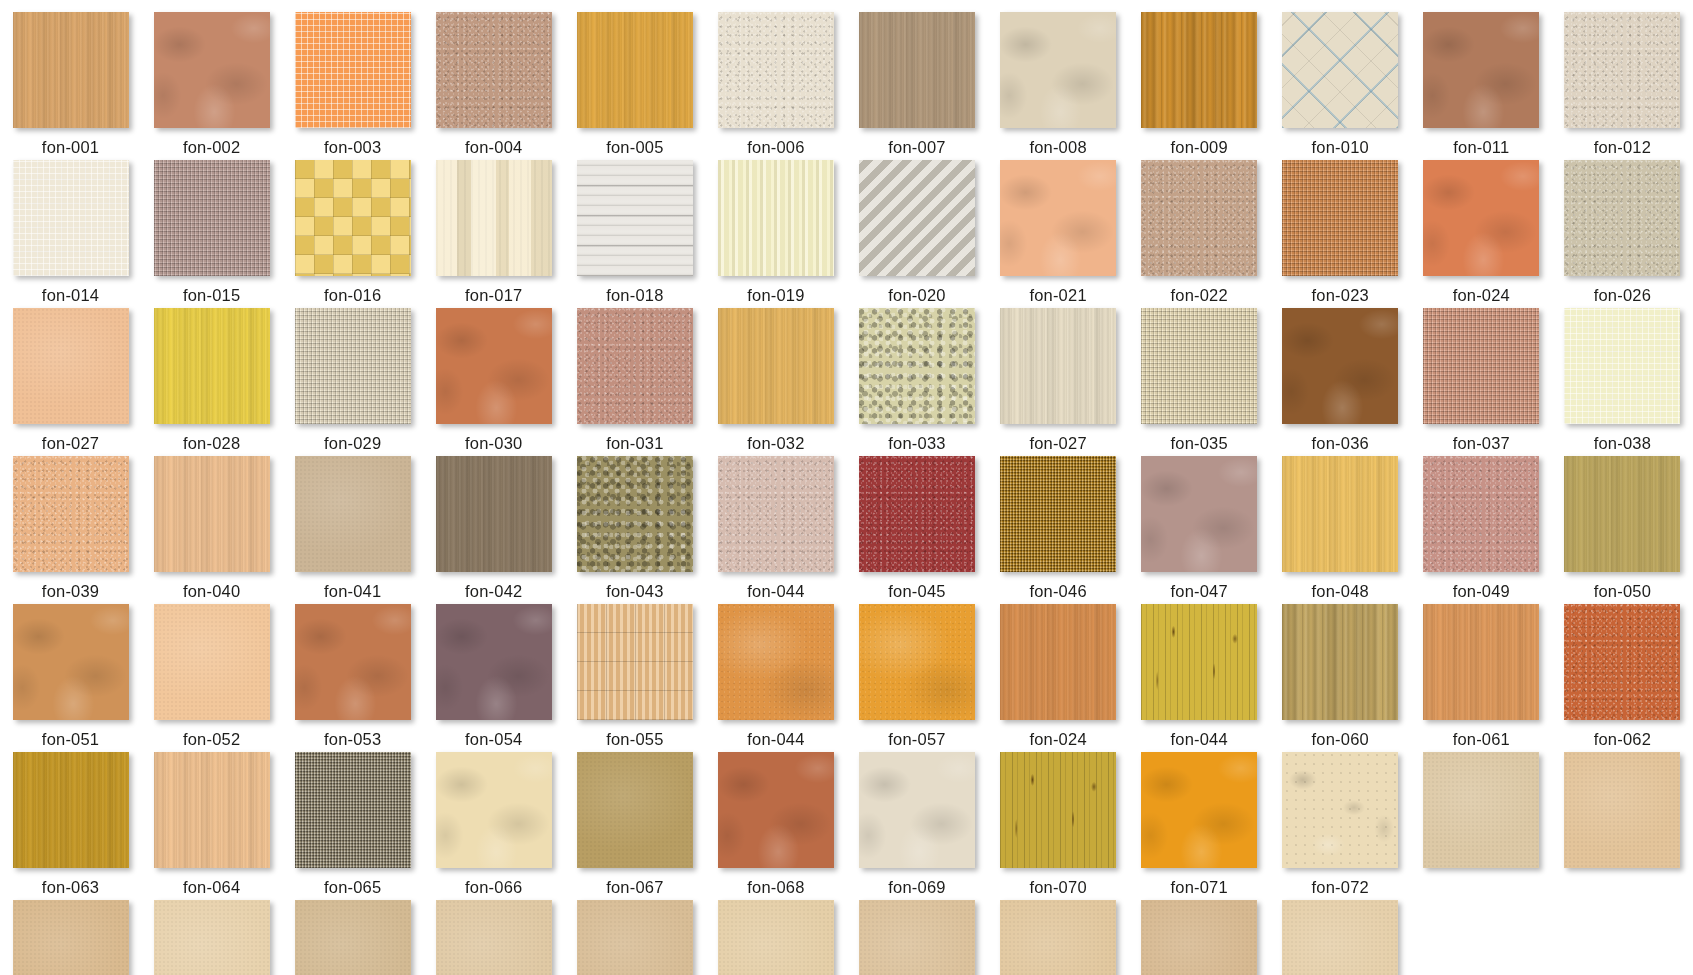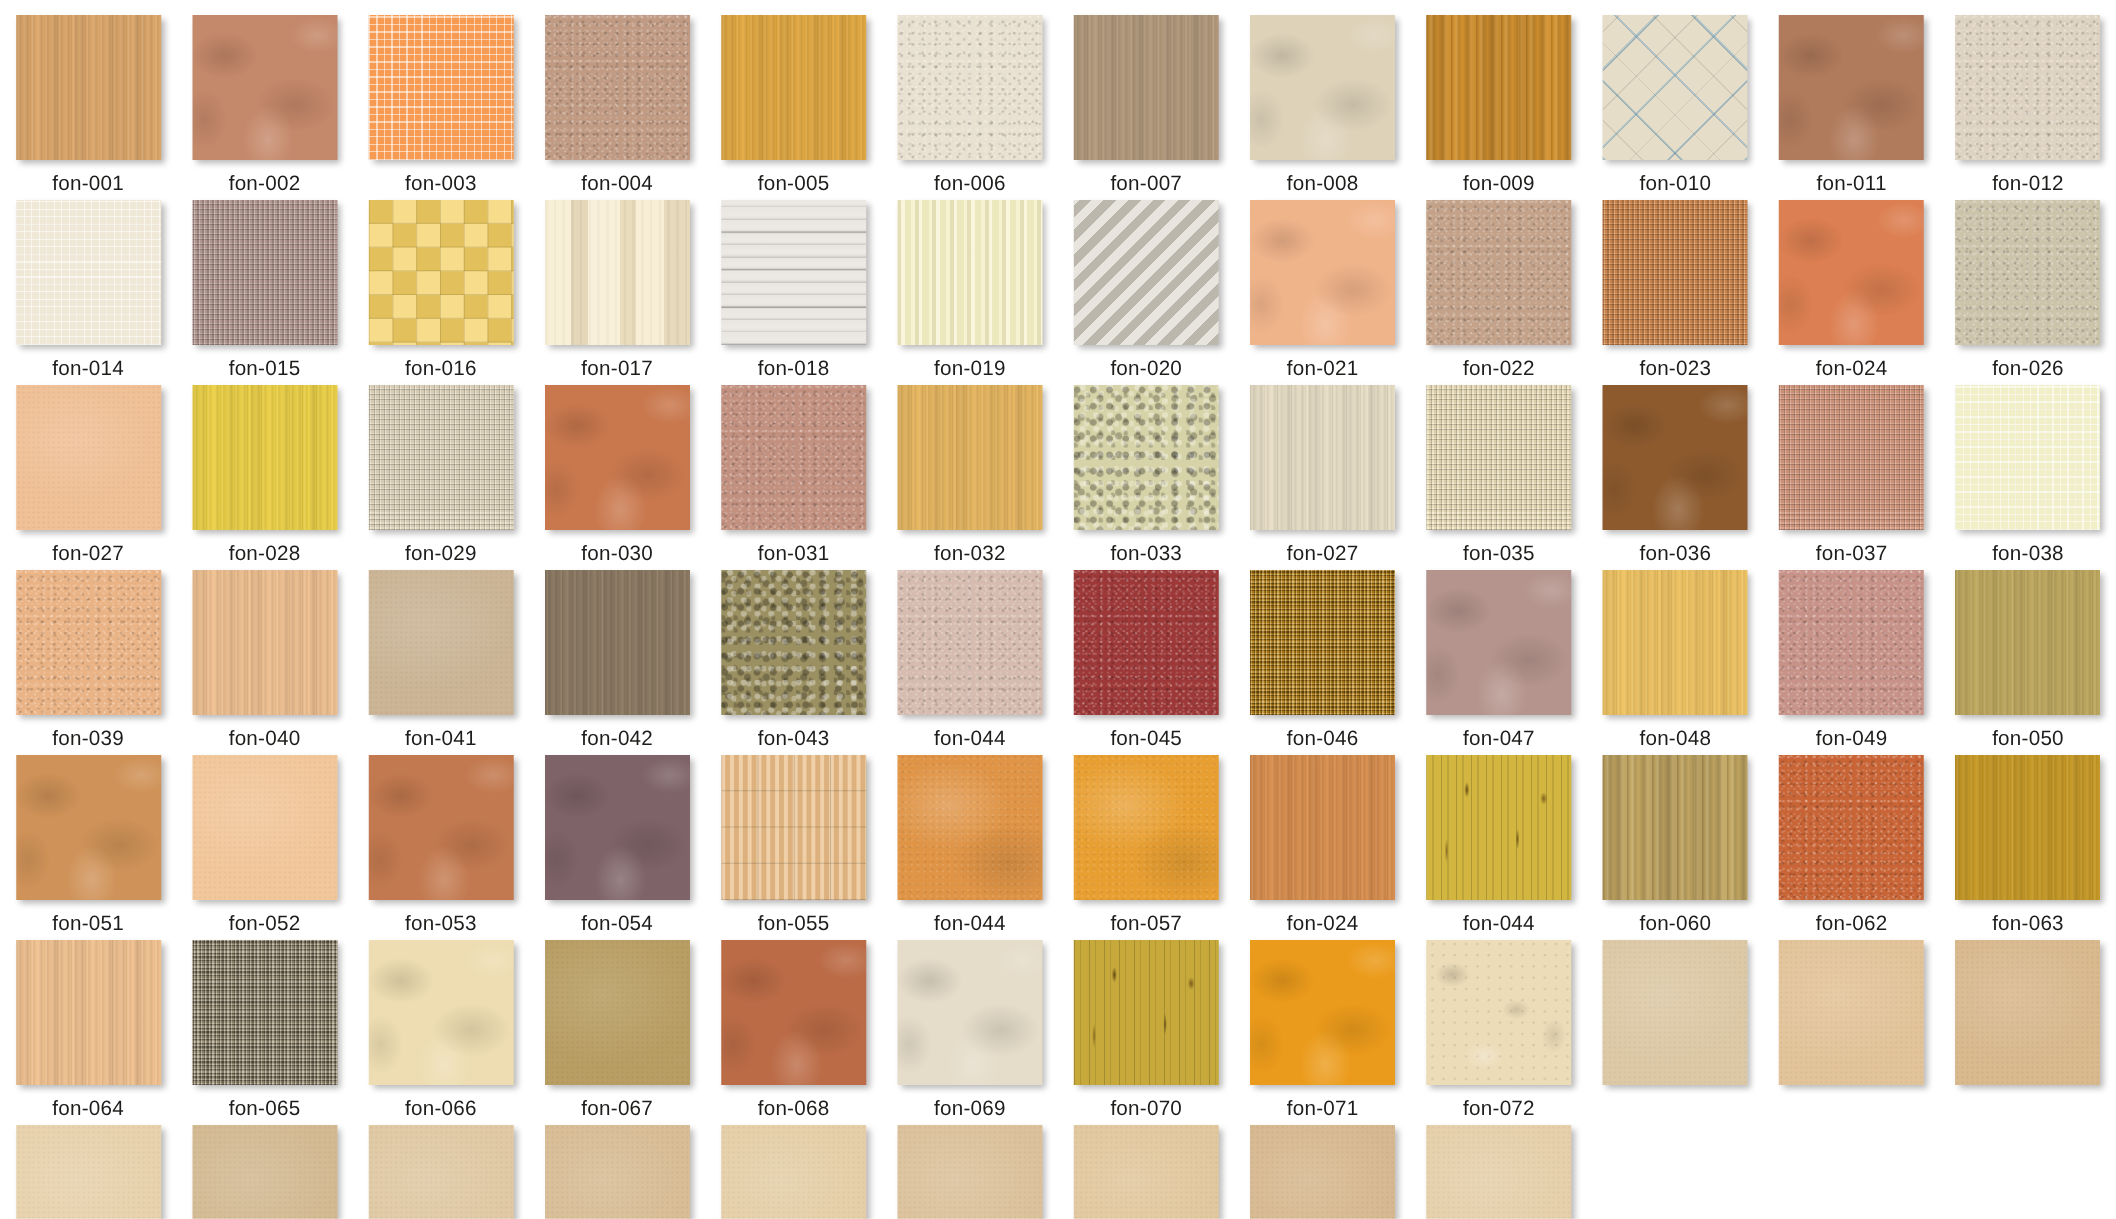--- a/index.html
+++ b/index.html
@@ -573,20 +573,26 @@
       </div>
       <div class="swatch-label">fon-044</div>
     </div>
     <div class="swatch-cell">
       <div class="swatch-tile" style="background-color: rgb(196, 168, 99);">
         <div class="tex tx-plank"></div>
       </div>
       <div class="swatch-label">fon-060</div>
     </div>
     <div class="swatch-cell">
+      <div class="swatch-tile" style="background-color: rgb(224, 154, 92);">
+        <div class="tex tx-woodv"></div>
+      </div>
+      <div class="swatch-label">fon-061</div>
+    </div>
+    <div class="swatch-cell">
       <div class="swatch-tile" style="background-color: rgb(200, 100, 54);">
         <div class="tex tx-speck"></div>
       </div>
       <div class="swatch-label">fon-062</div>
     </div>
     <div class="swatch-cell">
       <div class="swatch-tile" style="background-color: rgb(199, 154, 39);">
         <div class="tex tx-woodv"></div>
       </div>
       <div class="swatch-label">fon-063</div>

